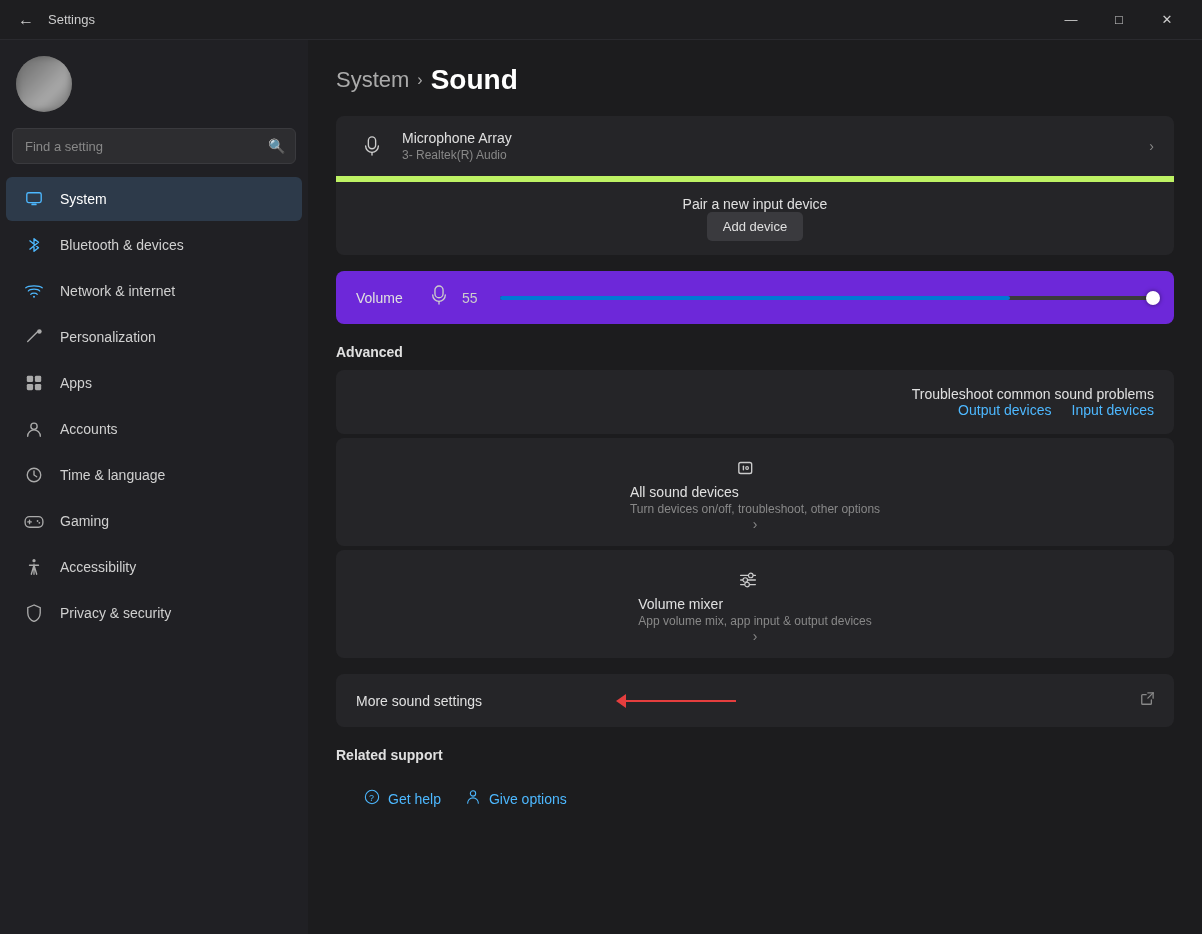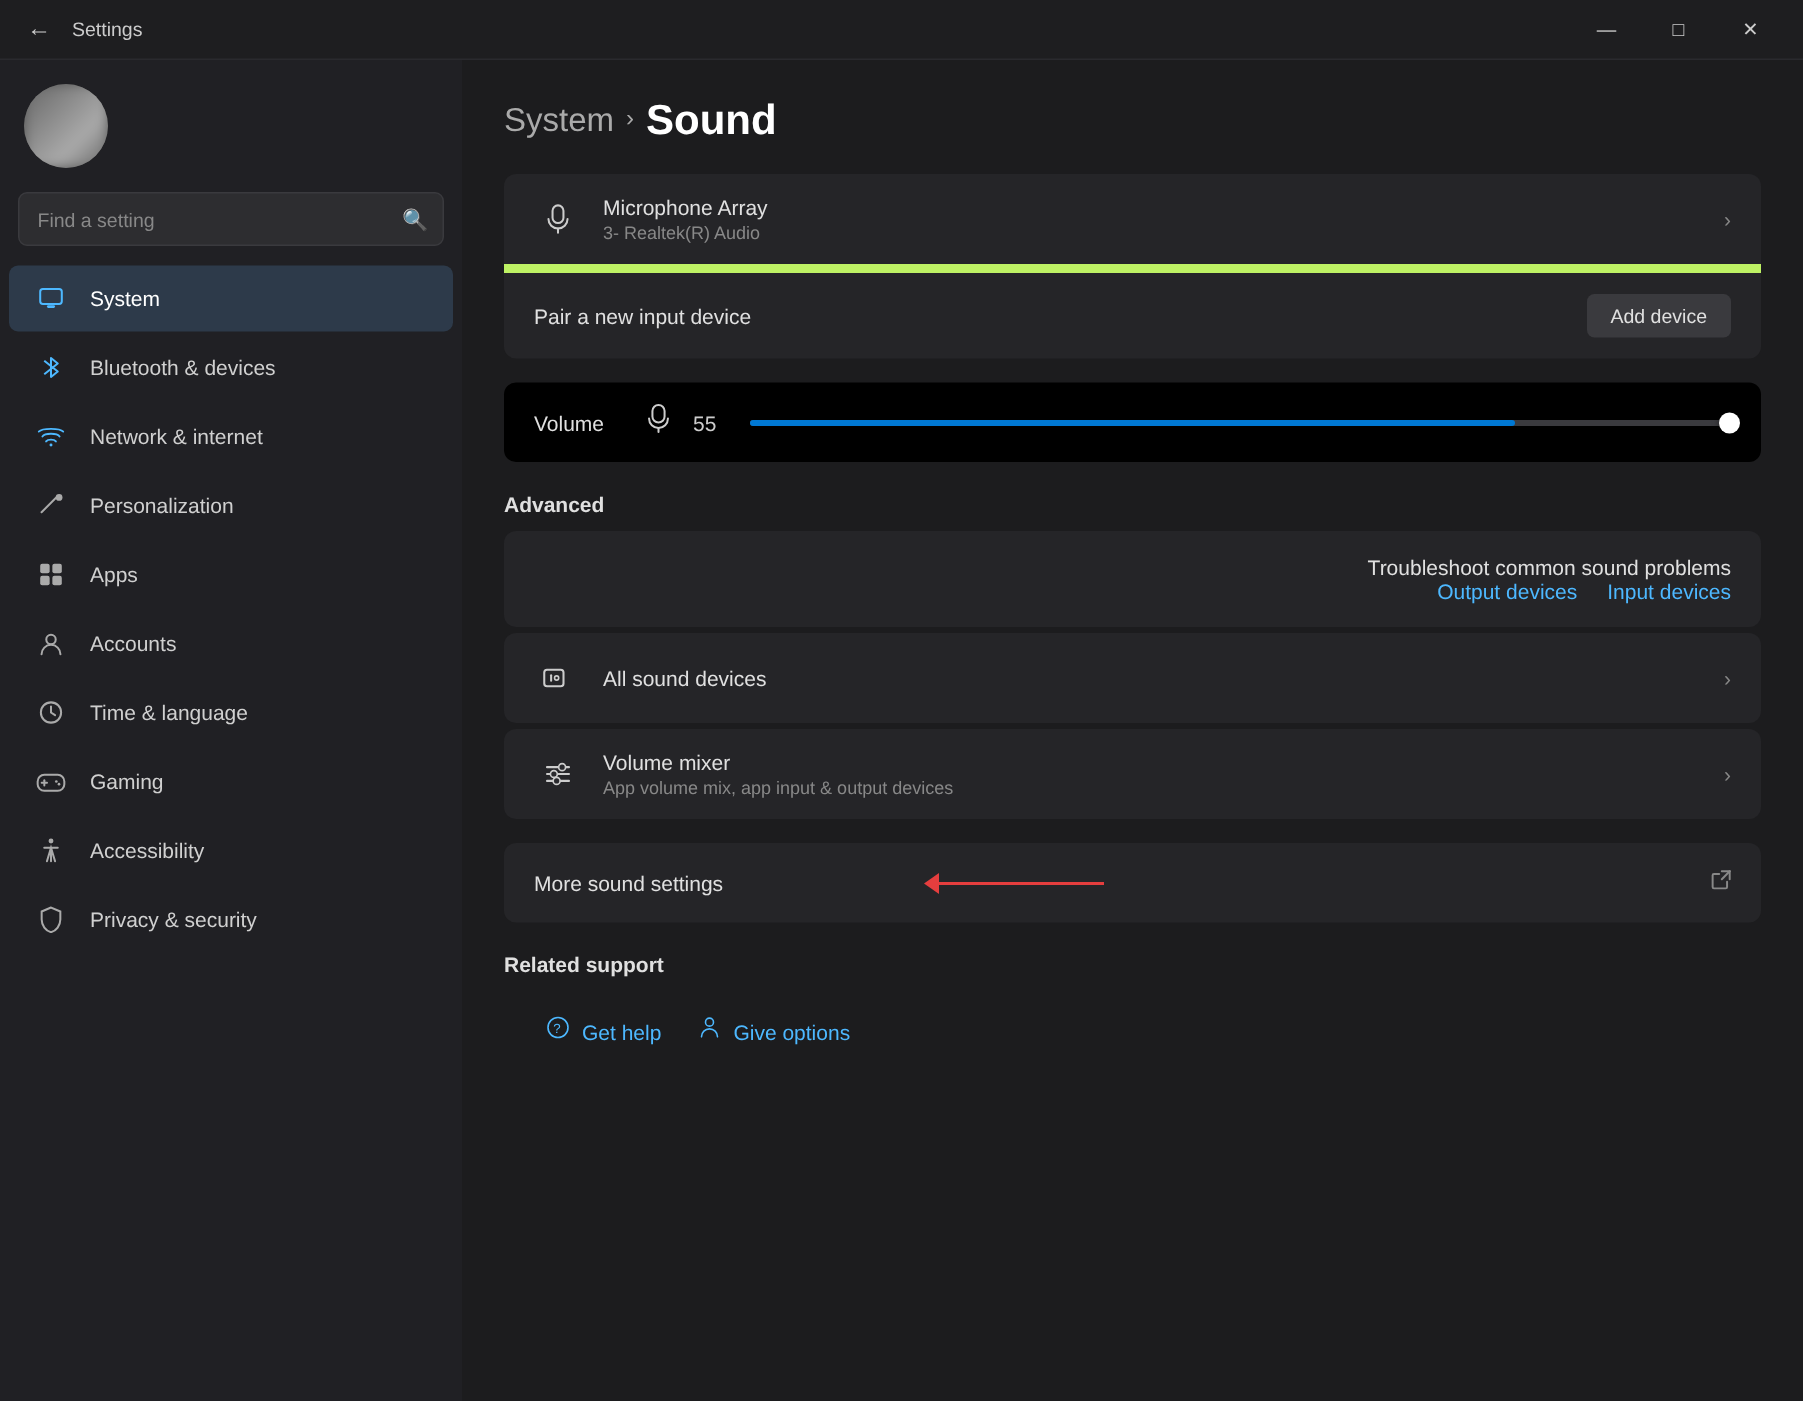--- a/index.html
+++ b/index.html
@@ -168,36 +168,36 @@
       overflow: hidden;
     }
     .card-row {
       display: flex;
       align-items: center;
       padding: 14px 20px;
       border-bottom: 6px solid #bef264;
       cursor: pointer;
       min-height: 56px;
     }
-    .card-row:last-child { border-bottom: none; }
+    .card-row:last-child { border-bottom: none; flex-direction: column; }
 
     .card-row-icon {
       width: 32px; height: 32px;
       display: flex; align-items: center; justify-content: center;
       margin-right: 14px;
       flex-shrink: 0;
     }
     .card-row-text { flex: 1; }
     .card-row-title { font-size: 14px; color: #e0e0e0; }
     .card-row-subtitle { font-size: 12px; color: #888; margin-top: 2px; }
     .card-row-chevron { color: #888; font-size: 14px; }
 
     
     .volume-card {
-      background: #000000;
+      background: #6d28d9;
       border-radius: 8px;
       margin-bottom: 16px;
     }
     .volume-row {
       display: flex;
       align-items: center;
       padding: 14px 20px;
       gap: 14px;
     }
     .volume-label { font-size: 14px; color: #e0e0e0; min-width: 60px; }
@@ -531,20 +531,21 @@
       <div class="card-row">
         <div class="card-row-icon">
           <svg width="22" height="22" viewBox="0 0 24 24" fill="none">
               <rect x="2" y="6" width="14" height="12" rx="2" stroke="#ccc" stroke-width="1.5" fill="none"></rect>
               <line x1="7" y1="10" x2="7" y2="14" stroke="#ccc" stroke-width="1.5" stroke-linecap="round"></line>
               <circle cx="11" cy="12" r="1.5" stroke="#ccc" stroke-width="1.2" fill="none"></circle>
             </svg>
         </div>
         <div class="card-row-text">
           <div class="card-row-title">All sound devices</div>
+          <div class="card-row-subtitle">Turn devices on/off, troubleshoot, other options</div>
         </div>
         <span class="card-row-chevron">›</span>
       </div>
     </div>
 
     <div class="card" style="margin-bottom:16px;">
       <div class="card-row">
         <div class="card-row-icon">
           <svg width="22" height="22" viewBox="0 0 24 24" fill="none">
               <line x1="4" y1="12" x2="20" y2="12" stroke="#ccc" stroke-width="1.5" stroke-linecap="round"></line>

